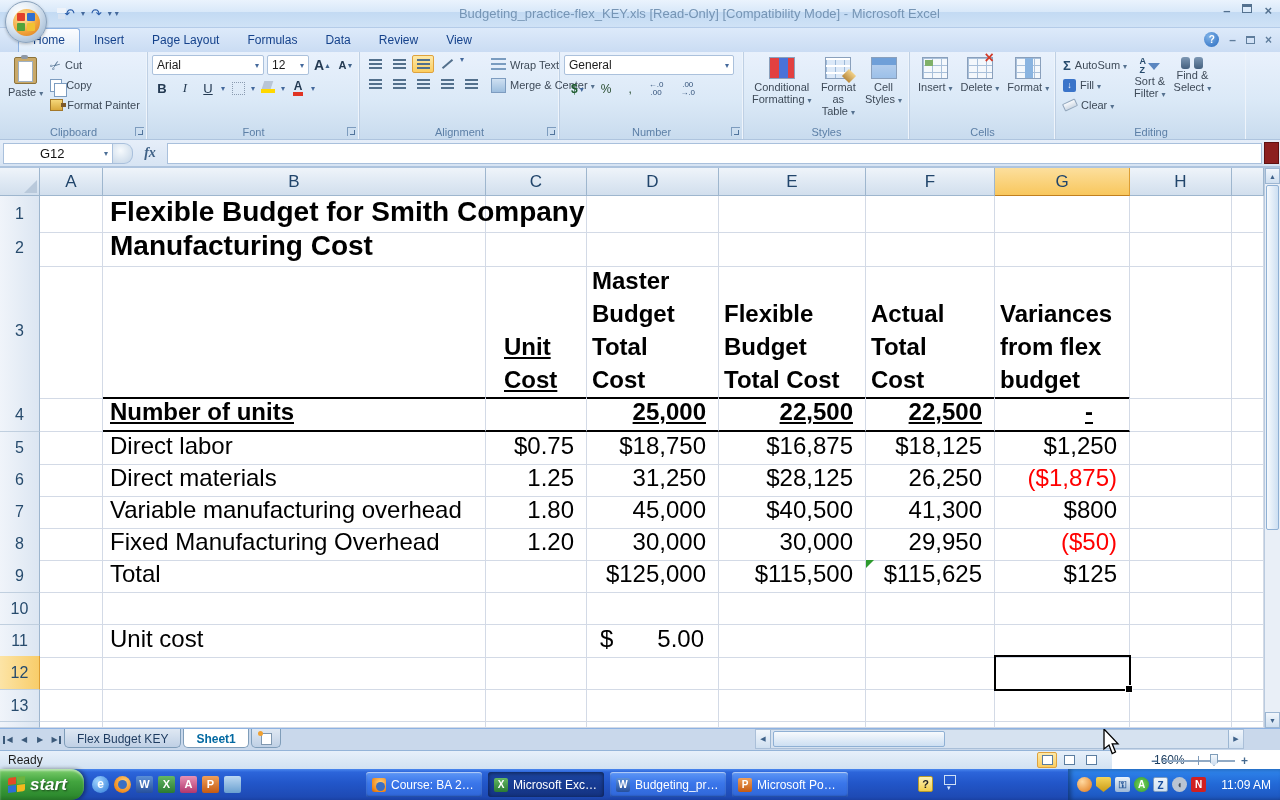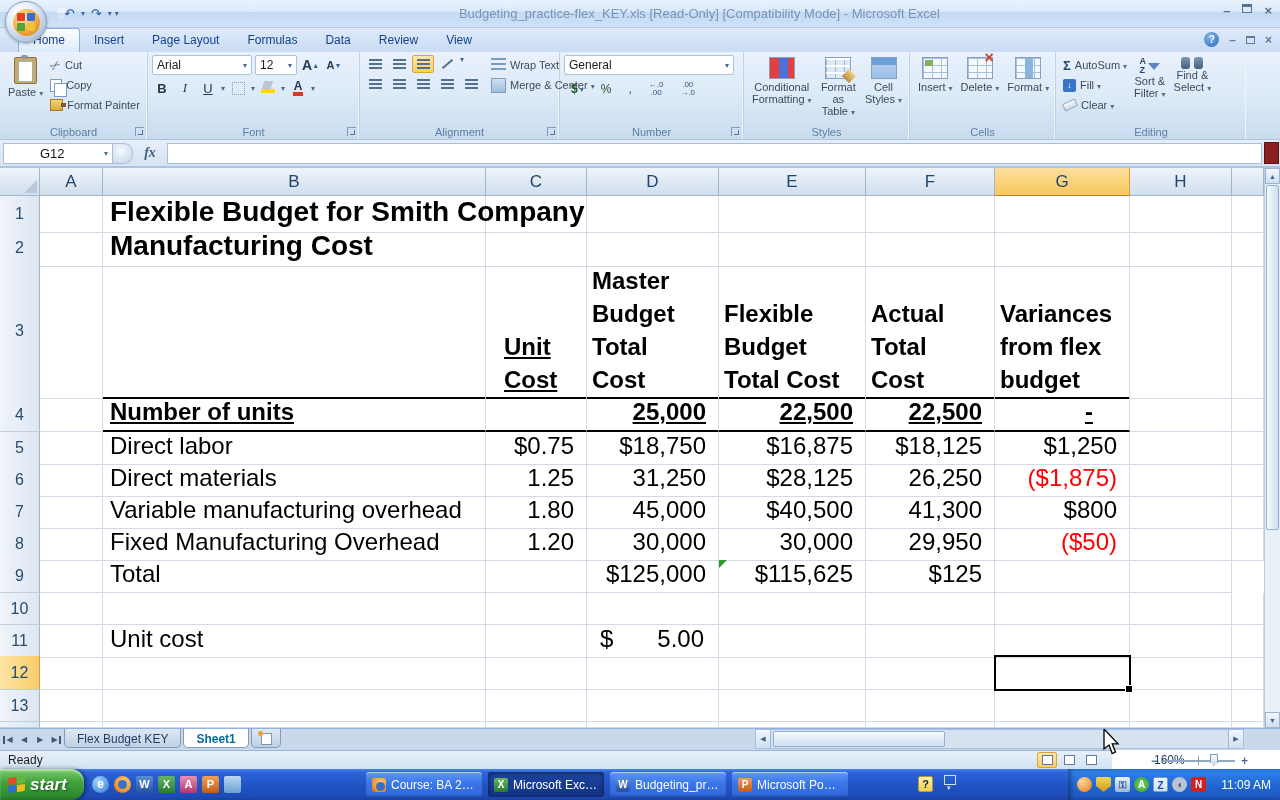--- a/index.html
+++ b/index.html
@@ -321,21 +321,21 @@
             <span>Format Painter</span>
           </div>
       </div>
     </div>
     <div class="grp-label">Clipboard</div>
     <span class="launcher"></span>
   </div>
 
   <div class="grp" style="width:212px">
     <div class="frow">
-      <div class="combo" style="width:100px">
+      <div class="combo" style="width:112px">
           <span>Arial</span>
           <span class="qdd">▾</span>
         </div>
       <div class="combo" style="width:42px">
           <span>12</span>
           <span class="qdd">▾</span>
         </div>
       <span class="fbtn">
           <span style="font-size:14px;font-weight:bold">A</span>
           <span style="font-size:7px;color:#3f628a">▲</span>
@@ -653,20 +653,21 @@
     <div class="c"></div>
       <div class="c"></div>
   </div>
 
   <div class="r h33">
     <div class="c g">9</div>
     <div class="c"></div>
     <div class="c txt">Total</div>
     <div class="c"></div>
     <div class="c num">$125,000</div>
+    <div class="c num">$115,500</div>
     <div class="c num gtri">$115,625</div>
     <div class="c num">$125</div>
     <div class="c"></div>
       <div class="c"></div>
   </div>
 
   <div class="r h32">
     <div class="c g">10</div>
     <div class="c"></div>
       <div class="c"></div>

